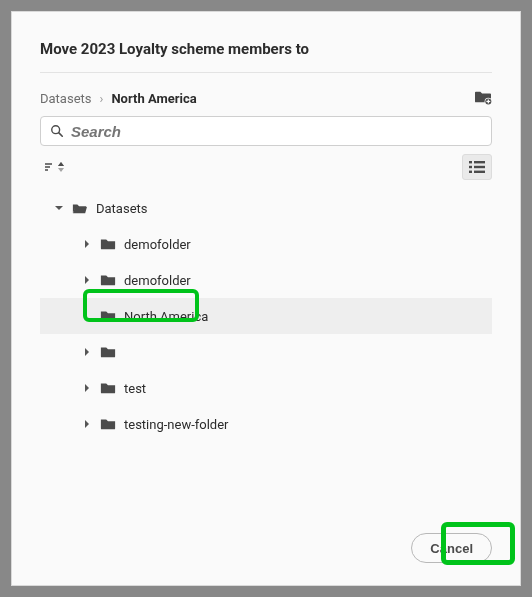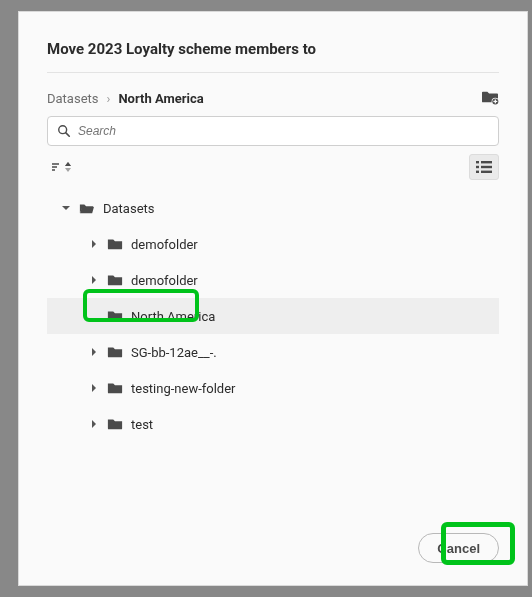--- a/index.html
+++ b/index.html
@@ -8,21 +8,21 @@
     width: 532px;
     height: 597px;
     background: #888;
     font-family: -apple-system, BlinkMacSystemFont, "Segoe UI", Roboto, Helvetica, Arial, sans-serif;
     font-size: 13px;
     color: #2c2c2c;
     position: relative;
   }
   .dialog {
     position: absolute;
-    left: 18px;
+    left: 11px;
     top: 11px;
     width: 510px;
     height: 575px;
     background: #fafafa;
     border: 1px solid #d9d9d9;
     padding: 28px 28px 22px 28px;
     display: flex;
     flex-direction: column;
   }
   .title {
@@ -59,24 +59,25 @@
     left: 10px; top: 50%; transform: translateY(-50%);
     width: 14px; height: 14px; color: #4b4b4b;
   }
   .search-input {
     width: 100%;
     height: 30px;
     border: 1px solid #cfcfcf;
     border-radius: 4px;
     background: #fff;
     padding: 0 10px 0 30px;
-    font-size: 12px;
+    font-size: 15px;
     font-style: italic;
     color: #4b4b4b;
     outline: none;
+    font-weight: bold;
   }
   .toolbar-row {
     display: flex;
     align-items: center;
     justify-content: space-between;
     margin-bottom: 10px;
   }
   .sort-icon { color: #4b4b4b; display: flex; align-items: center; gap: 2px; font-size: 11px; padding: 2px 4px;}
   .view-icon {
     width: 30px; height: 26px;
@@ -251,42 +252,41 @@
       <span class="tree-label">North America</span>
     </div>
 
     <div class="tree-row lvl1">
       <svg class="chev" viewBox="0 0 10 10">
           <path fill="currentColor" d="M3 1l4 4-4 4z"></path>
         </svg>
       <svg class="folder-ic solid" viewBox="0 0 18 14">
           <path d="M1 2h6l2 2h8v8a1 1 0 0 1-1 1H2a1 1 0 0 1-1-1z"></path>
         </svg>
-      <span class="tree-label">SG-bb-12ae__-.</span>
-    </div>
-
+    </div>
+
+
+    <div class="tree-row lvl1">
+      <svg class="chev" viewBox="0 0 10 10">
+          <path fill="currentColor" d="M3 1l4 4-4 4z"></path>
+        </svg>
+      <svg class="folder-ic solid" viewBox="0 0 18 14">
+          <path d="M1 2h6l2 2h8v8a1 1 0 0 1-1 1H2a1 1 0 0 1-1-1z"></path>
+        </svg>
+      <span class="tree-label">test</span>
+    </div>
 
     <div class="tree-row lvl1">
       <svg class="chev" viewBox="0 0 10 10">
           <path fill="currentColor" d="M3 1l4 4-4 4z"></path>
         </svg>
       <svg class="folder-ic solid" viewBox="0 0 18 14">
           <path d="M1 2h6l2 2h8v8a1 1 0 0 1-1 1H2a1 1 0 0 1-1-1z"></path>
         </svg>
       <span class="tree-label">testing-new-folder</span>
-    </div>
-
-    <div class="tree-row lvl1">
-      <svg class="chev" viewBox="0 0 10 10">
-          <path fill="currentColor" d="M3 1l4 4-4 4z"></path>
-        </svg>
-      <svg class="folder-ic solid" viewBox="0 0 18 14">
-          <path d="M1 2h6l2 2h8v8a1 1 0 0 1-1 1H2a1 1 0 0 1-1-1z"></path>
-        </svg>
-      <span class="tree-label">test</span>
     </div>
 
   </div>
 
   <div class="actions">
     <button class="btn btn-cancel">Cancel</button>
   </div>
 
 </div>
 

